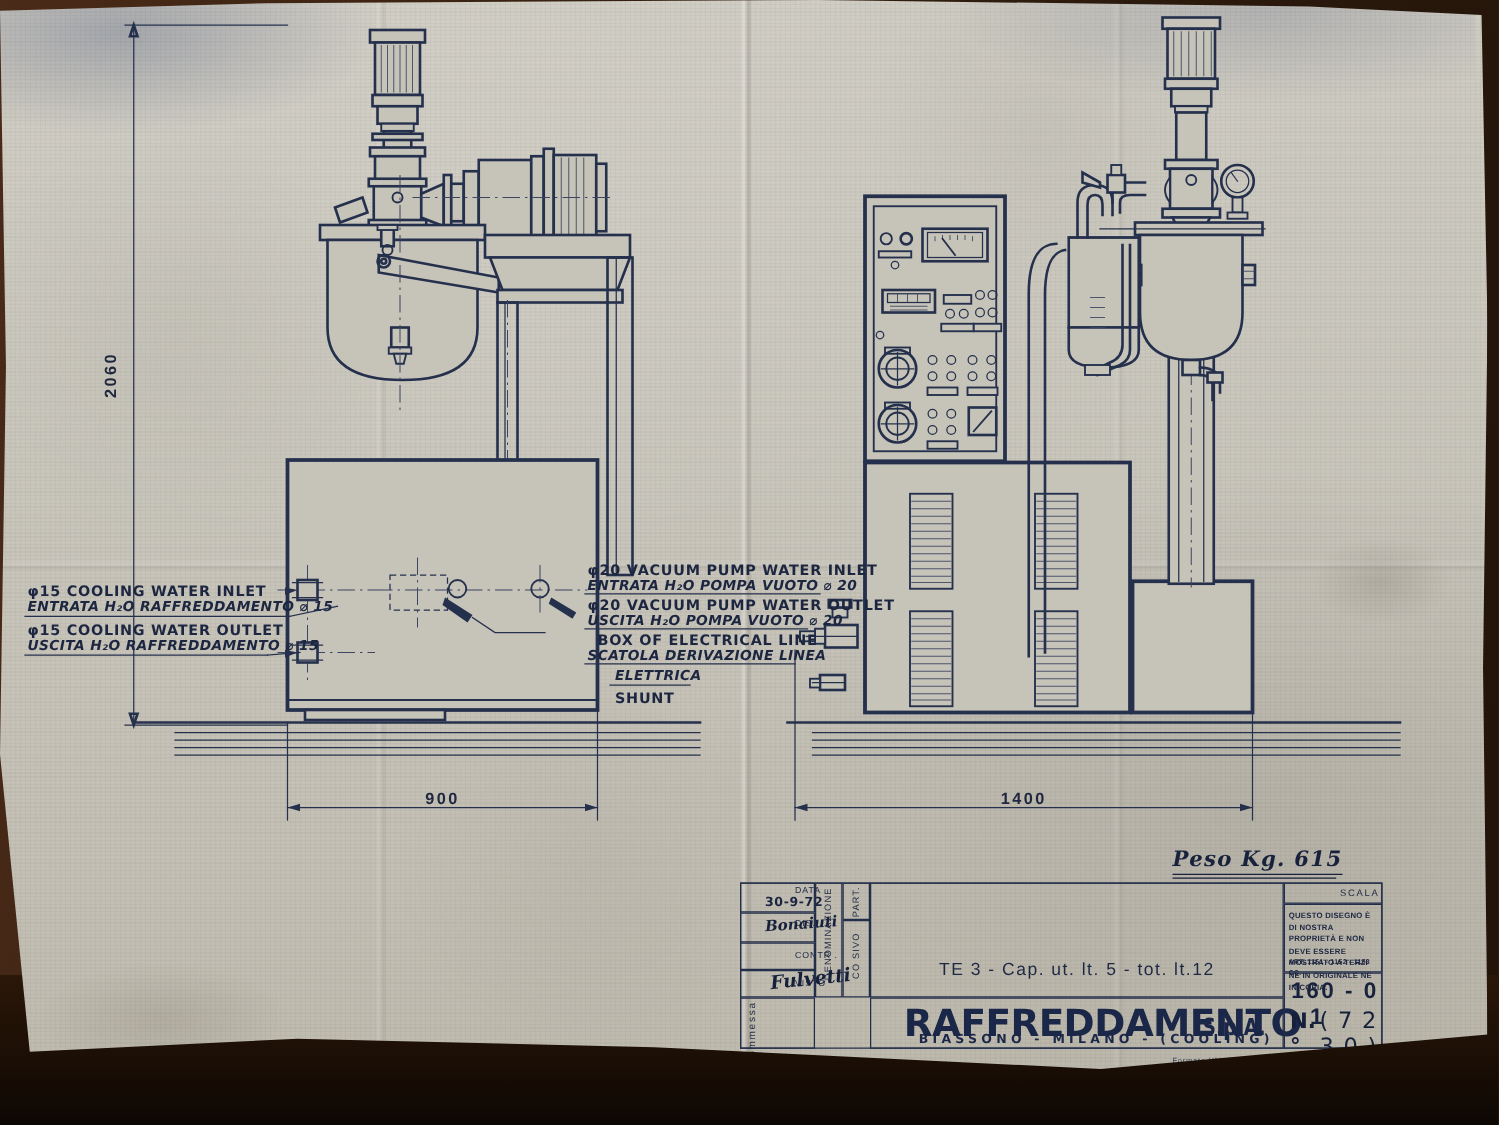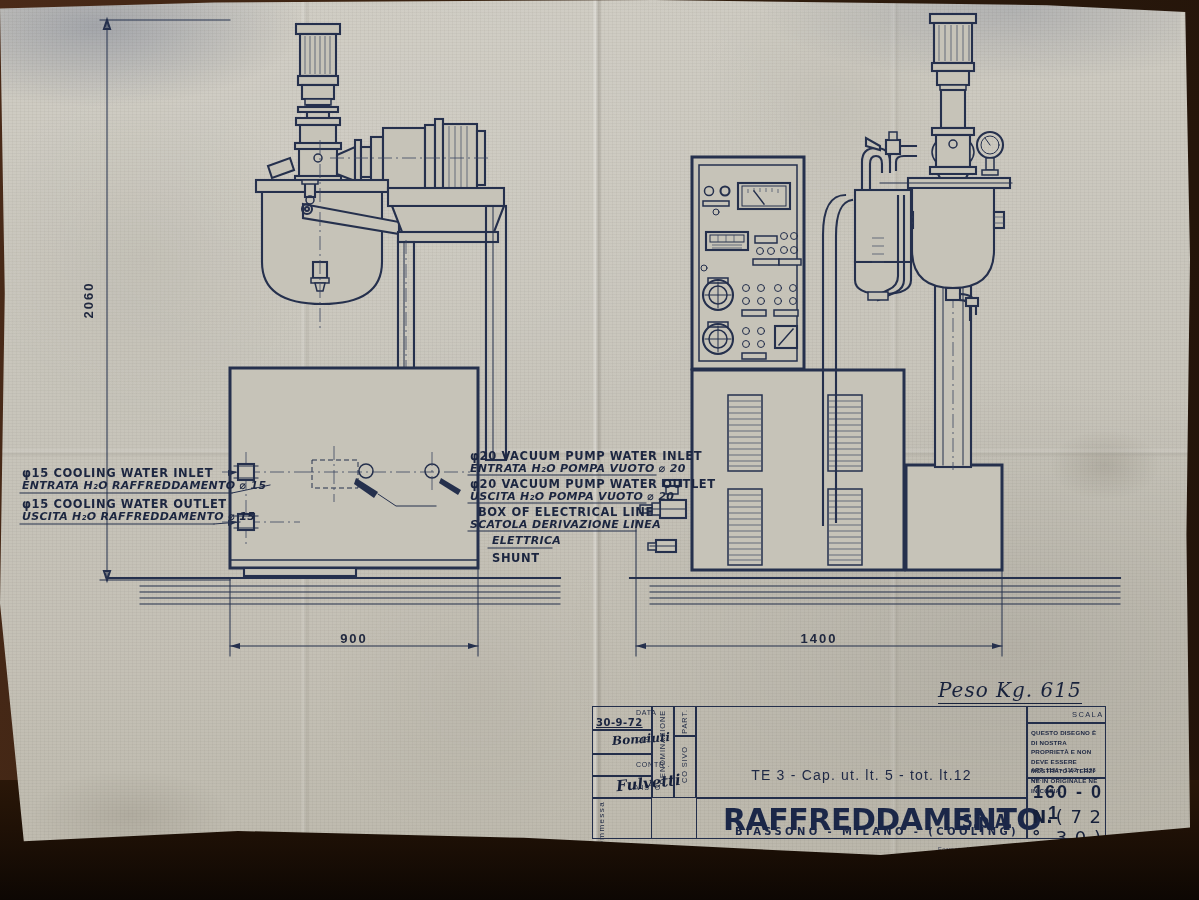--- a/index.html
+++ b/index.html
@@ -76,21 +76,21 @@
     font-size:30px;letter-spacing:-0.5px;transform:scaleY(1.35) scaleX(.96);
     transform-origin:left center;}
   .brand-sub{font-family:"DejaVu Sans",sans-serif;font-weight:700;color:#1b2748;
     font-size:10px;letter-spacing:3.4px;}
   .denom{font-size:14px;color:#1e2845;letter-spacing:1.2px;}
   .legal{font-size:6.2px;line-height:1.55;color:#1d2742;font-weight:700;letter-spacing:.2px;}
   .dwgno{font-family:Liberation Sans, sans-serif;font-size:18px;color:#18223c;
     font-weight:600;letter-spacing:2px;}
   .footer-s{font-size:6px;color:#3a4056;letter-spacing:.6px;}
   .peso{position:absolute;font-family:"DejaVu Serif",serif;font-style:italic;
-    font-weight:400;font-size:20px;color:#18223c;letter-spacing:1px;}
+    font-weight:700;font-size:17px;color:#18223c;letter-spacing:1px;}
 </style>
 </head>
 <body>
 
 <div id="page">
 
   <div class="desk"></div>
   <div class="desk-wood"></div>
 
   <div class="sheet">
@@ -561,21 +561,21 @@
       <div style="border-bottom:1.6px solid #18223c;margin-top:1px;"></div>
       <div style="border-bottom:1.4px solid #18223c;margin-top:2px;width:96%;"></div>
     </div>
 
     <div class="tb">
 
       <div class="box" style="left:0;top:0;width:514px;height:133px;border-width:1.8px;"></div>
 
       <div class="box" style="left:0;top:0;width:60px;height:24px;"></div>
       <div class="lbl" style="left:4px;top:3px;">DATA</div>
-      <div class="val-hand" style="position:absolute;left:4px;top:11px;font-size:10px;letter-spacing:.5px;text-decoration:underline;">30-9-72</div>
+      <div class="val-hand" style="position:absolute;left:20px;top:11px;font-size:10px;letter-spacing:.5px;">30-9-72</div>
 
       <div class="box" style="left:0;top:24px;width:60px;height:24px;"></div>
       <div class="lbl" style="left:4px;top:30px;">DIS.</div>
       <div class="sig" style="position:absolute;left:20px;top:26px;font-size:12px;transform:rotate(-4deg);">Bonaiuti</div>
 
       <div class="box" style="left:0;top:48px;width:60px;height:22px;"></div>
       <div class="lbl" style="left:4px;top:55px;">CONTR .</div>
 
       <div class="box" style="left:0;top:70px;width:60px;height:22px;"></div>
       <div class="lbl" style="left:4px;top:78px;">VISTO</div>

